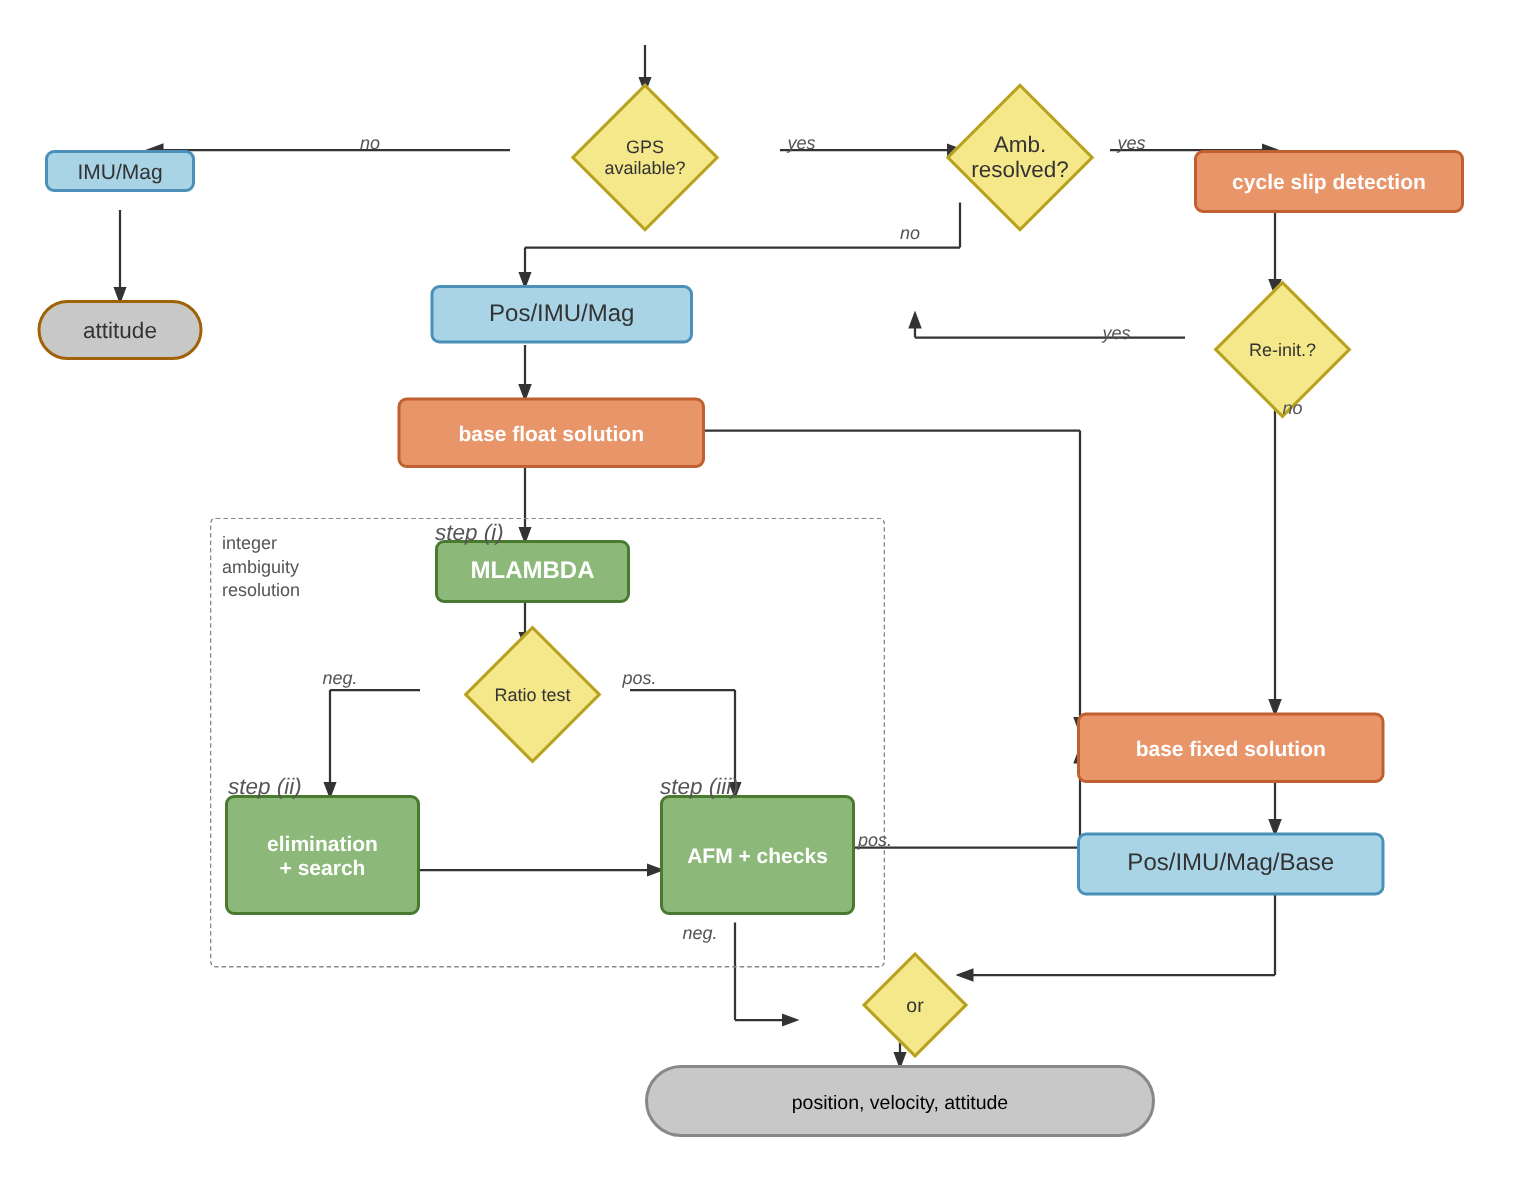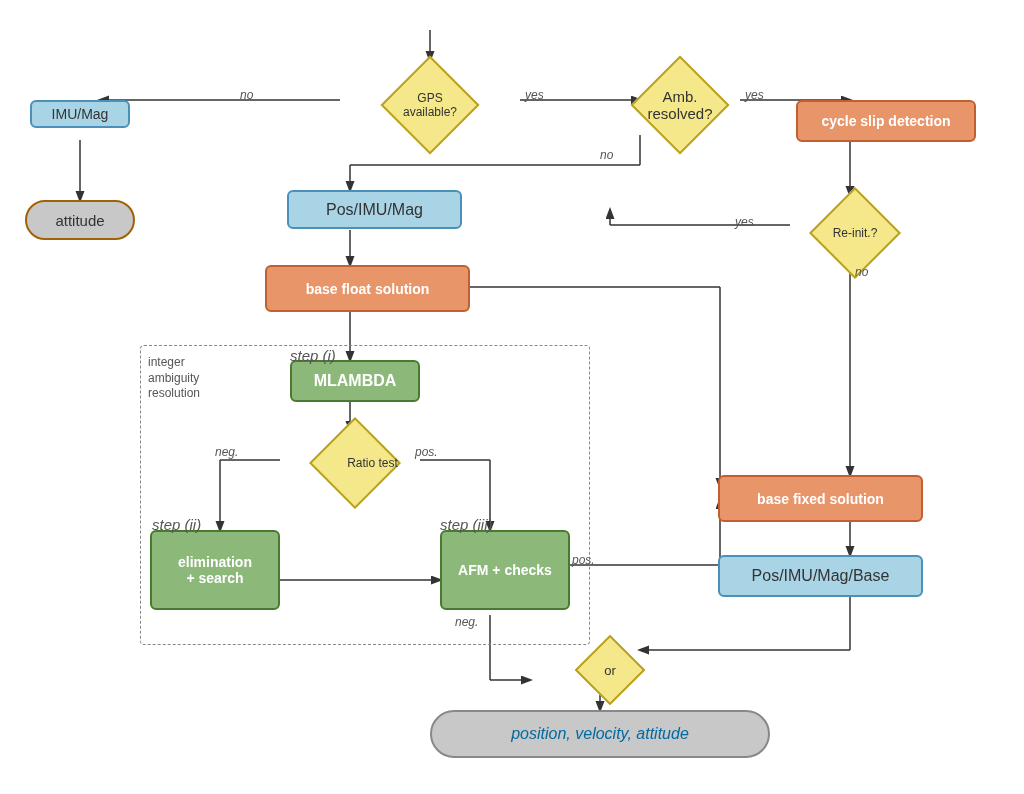--- a/index.html
+++ b/index.html
@@ -74,24 +74,23 @@
       background: #c8c8c8;
       border: 2px solid #a16207;
       border-radius: 30px;
       color: #333;
       font-size: 15px;
     }
     .box-output {
       background: #c8c8c8;
       border: 2px solid #888;
       border-radius: 30px;
-      color: #0369a1;
-      font-size: 16px;
+      color: #000000;
+      font-size: 13px;
       font-weight: normal;
-      font-style: italic;
     }
     
     .diamond-wrapper {
       position: absolute;
     }
     .diamond-inner {
       position: absolute;
       top: 50%;
       left: 50%;
       transform: translate(-50%, -50%) rotate(45deg);
@@ -236,21 +235,21 @@
 
   <div class="box box-orange" style="left:265px; top:265px; width:205px; height:47px;">base float solution</div>
 
   <div class="dashed-box" style="left:140px; top:345px; width:450px; height:300px;"></div>
   <div class="dashed-label" style="left:148px; top:355px;">integer<br>ambiguity<br>resolution</div>
 
   <div class="box box-green" style="left:290px; top:360px; width:130px; height:42px;">MLAMBDA</div>
 
   <div class="diamond-wrapper" style="left:275px; top:425px; width:160px; height:75px;">
     <div class="diamond-inner" style="width:65px; height:65px; top:50%; left:50%;"></div>
-    <div class="diamond-label" style="font-size:12px;padding-left:35px;">Ratio test</div>
+    <div class="diamond-label" style="font-size:12px;">Ratio test</div>
   </div>
 
   <div class="box box-green-sm" style="left:150px; top:530px; width:130px; height:80px;">elimination<br>+ search</div>
 
   <div class="box box-green-sm" style="left:440px; top:530px; width:130px; height:80px;">AFM + checks</div>
 
   <div class="box box-light-blue" style="left:718px; top:555px; width:205px; height:42px;">Pos/IMU/Mag/Base</div>
 
   <div class="box box-orange" style="left:718px; top:475px; width:205px; height:47px;">base fixed solution</div>
 

